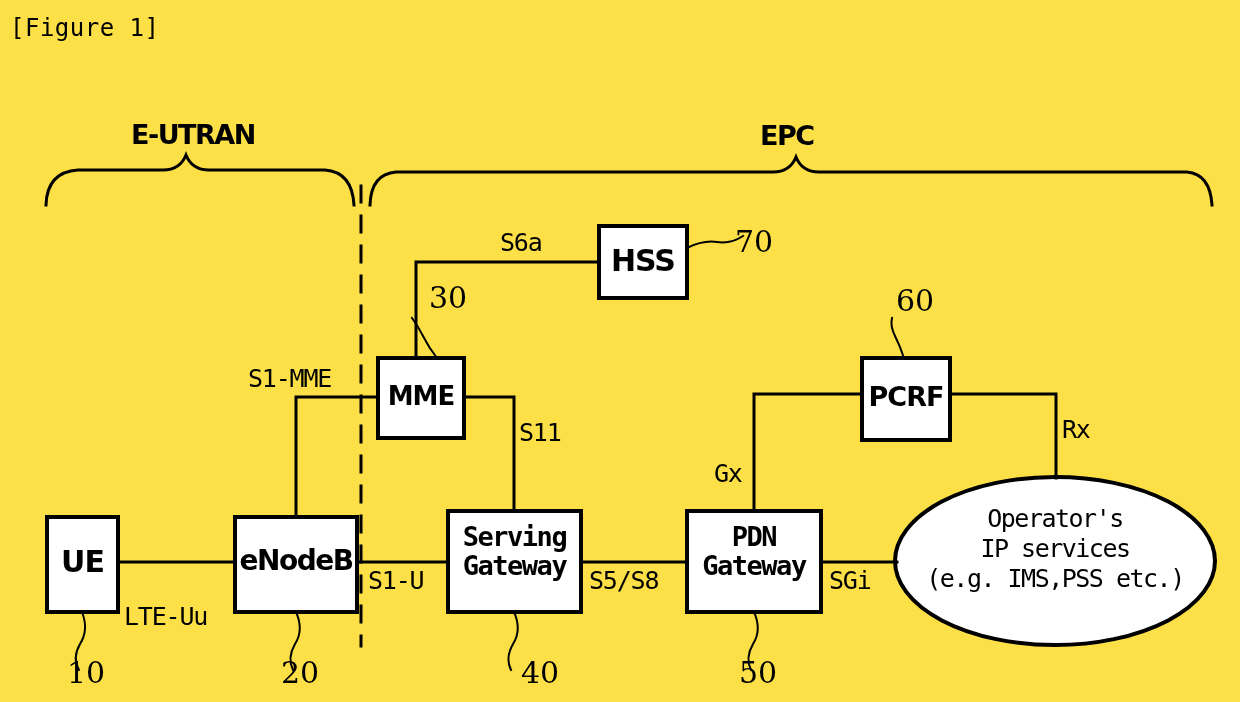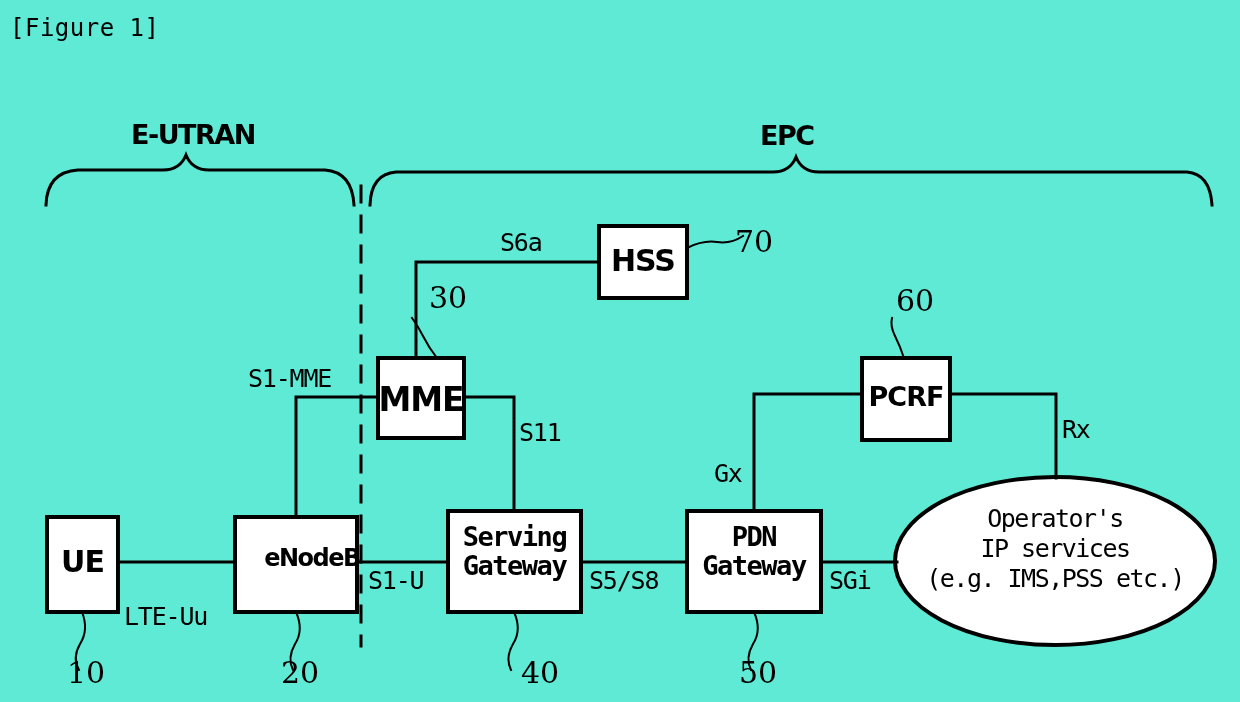--- a/index.html
+++ b/index.html
@@ -4,21 +4,21 @@
 <style>
   html, body {
     margin: 0;
     padding: 0;
     background: #ffffff;
   }
   #root {
     position: relative;
     width: 1240px;
     height: 702px;
-    background: #5eead4;
+    background: #fde047;
     font-family: "DejaVu Sans Mono", monospace;
     overflow: hidden;
   }
   #figure-caption {
     position: absolute;
     left: 10px;
     top: 14px;
     font-family: "DejaVu Sans Mono", monospace;
     font-size: 24px;
     color: #000000;
@@ -133,23 +133,23 @@
       <path d="M 904 358 q -4 -12 -9 -22 q -5 -10 -3 -18" stroke-width="2"></path>
       <path d="M 687 248 q 16 -8 30 -6 q 14 2 26 -6" stroke-width="2"></path>
     </g>
   </svg>
 
   <div class="brace-label" style="left:131px; top:119px;">E-UTRAN</div>
   <div class="brace-label" style="left:760px; top:120px;">EPC</div>
 
   <div class="node-label sans-cond" style="left:47px; top:546px; width:71px; font-size:30px;">UE</div>
 
-  <div class="node-label sans-cond" style="left:233px; top:546px; width:126px; font-size:24px; letter-spacing:-1.5px;padding-left:16px;">eNodeB</div>
+  <div class="node-label sans-cond" style="left:233px; top:546px; width:126px; font-size:28px; letter-spacing:-1.5px;">eNodeB</div>
 
-  <div class="node-label sans-cond" style="left:378px; top:383px; width:86px; font-size:33px;">MME</div>
+  <div class="node-label sans-cond" style="left:378px; top:383px; width:86px; font-size:26px;">MME</div>
 
   <div class="node-label mono" style="left:448px; top:523px; width:133px; font-size:27px; letter-spacing:-1.5px;">Serving
 Gateway</div>
 
   <div class="node-label mono" style="left:687px; top:523px; width:134px; font-size:27px; letter-spacing:-1.5px;">PDN
 Gateway</div>
 
   <div class="node-label sans-cond" style="left:862px; top:383px; width:88px; font-size:27px;text-align:center;">PCRF</div>
 
   <div class="node-label sans-cond" style="left:599px; top:245px; width:88px; font-size:30px;">HSS</div>

